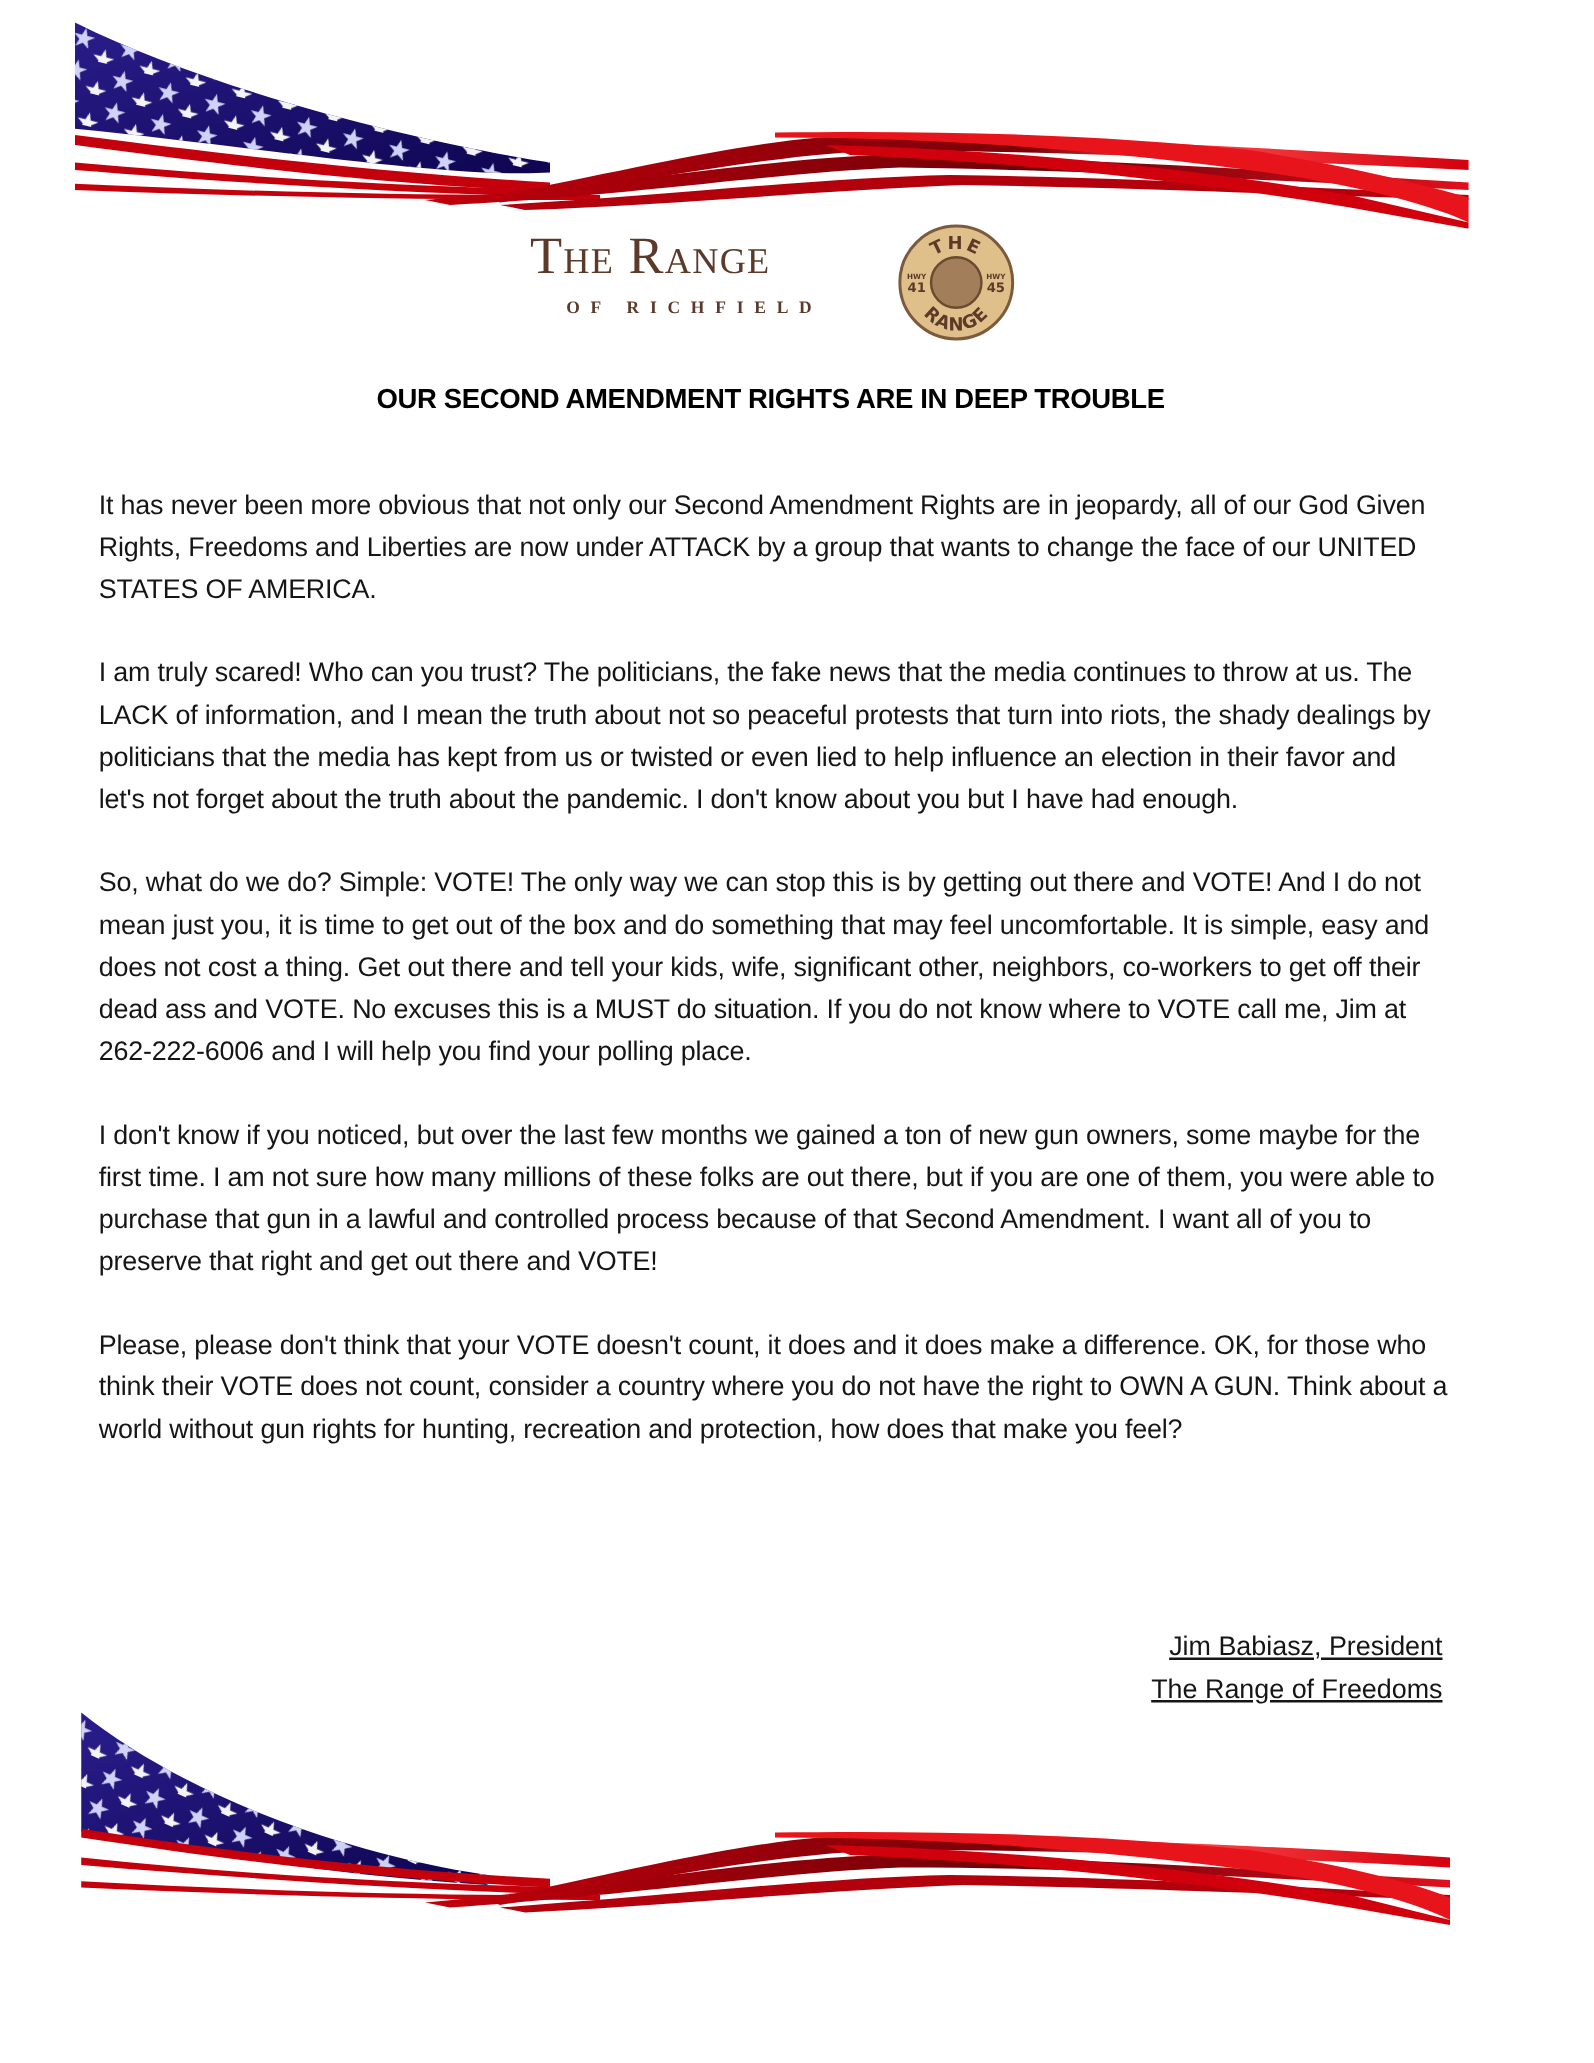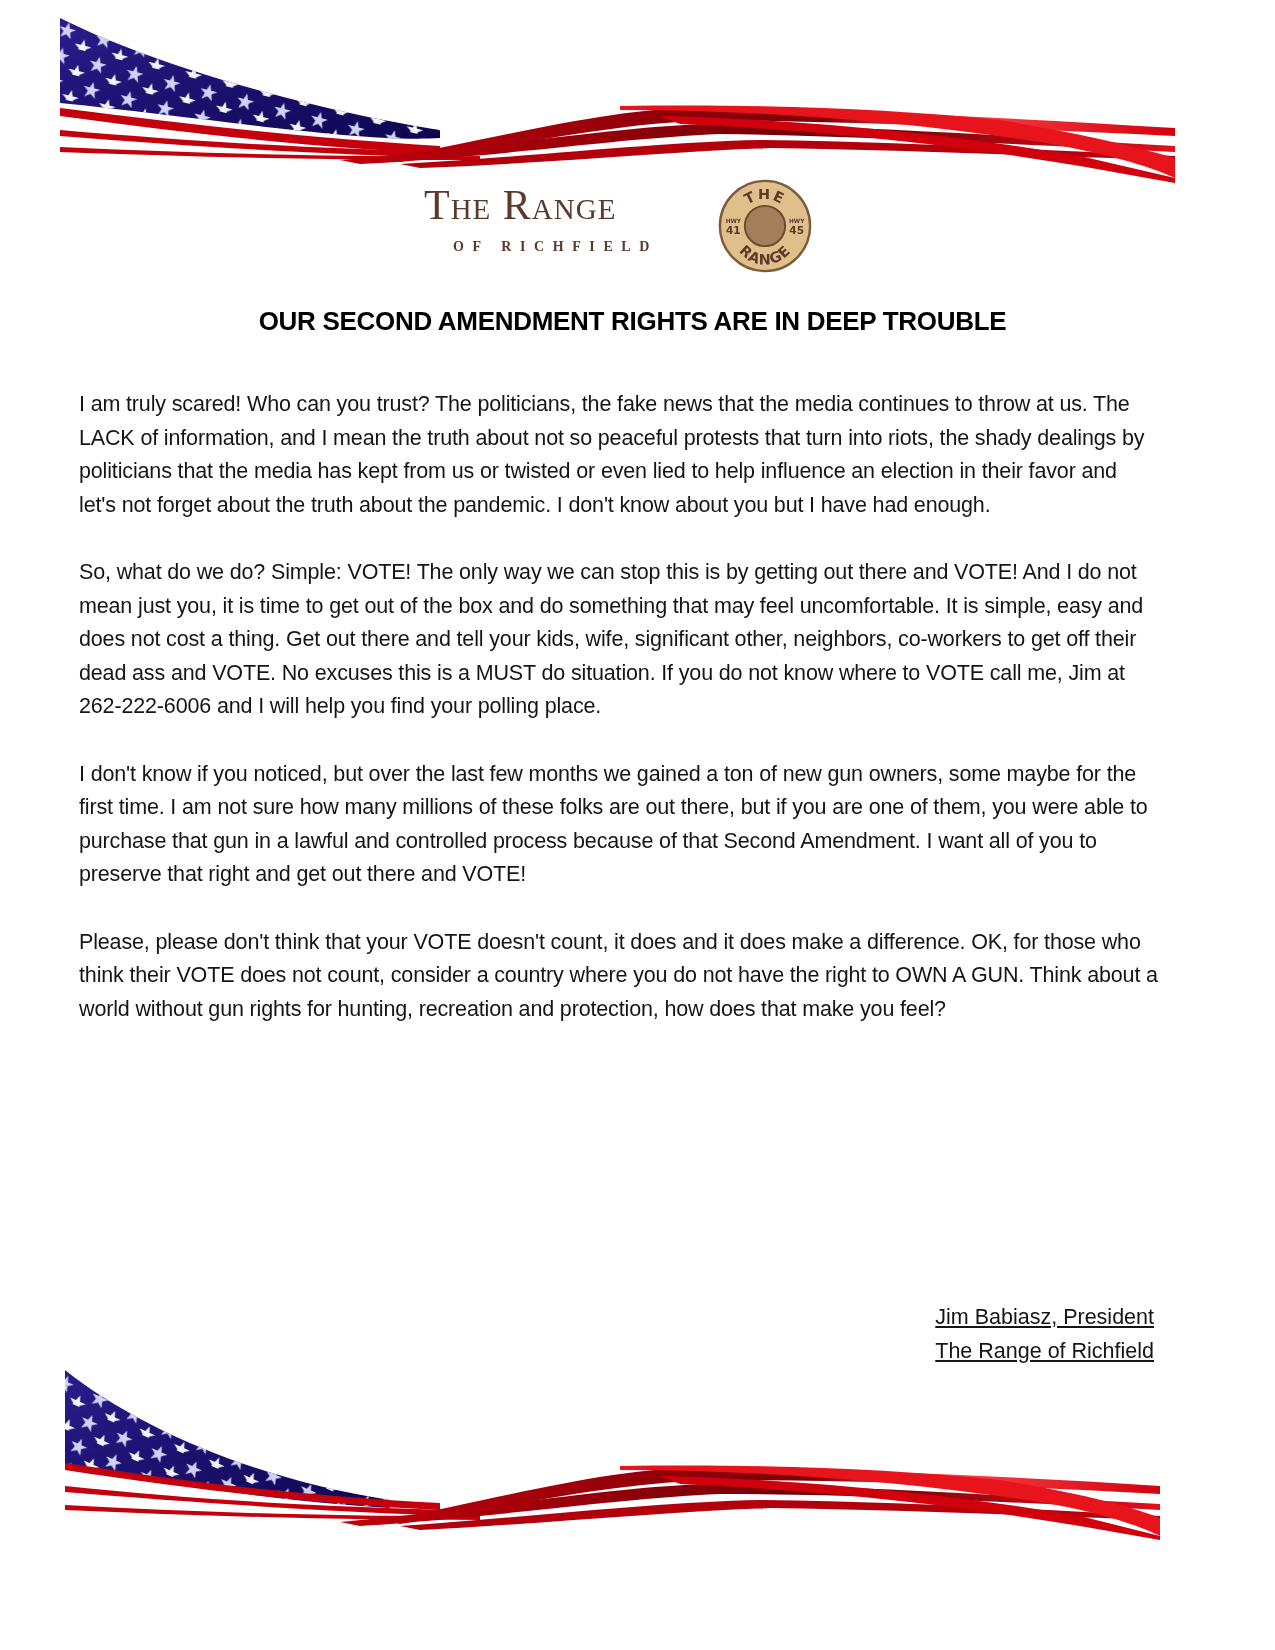--- a/index.html
+++ b/index.html
@@ -65,25 +65,24 @@
     .logo-coin svg { width: 100%; height: 100%; display: block; }
 
     .headline {
       position: absolute;
       left: 0;
       width: 1233px;
       top: 306px;
       text-align: center;
       font-family: "Liberation Sans", "DejaVu Sans", sans-serif;
       font-weight: bold;
-      font-size: 26px;
+      font-size: 22px;
       letter-spacing: -0.3px;
       color: #000000;
       line-height: 1.2;
-      padding-left: 16px;
     }
 
     .body-text {
       position: absolute;
       left: 79px;
       width: 1080px;
       top: 388px;
       font-family: "Liberation Sans", "DejaVu Sans", sans-serif;
       font-size: 21.5px;
       line-height: 33.6px;
@@ -170,29 +169,30 @@
       <text x="17" y="58" text-anchor="middle" font-family="DejaVu Sans, sans-serif" font-weight="bold" font-size="11" fill="#5b3a29">41</text>
       <text x="83" y="47" text-anchor="middle" font-family="DejaVu Sans, sans-serif" font-weight="bold" font-size="6" fill="#5b3a29">HWY</text>
       <text x="83" y="58" text-anchor="middle" font-family="DejaVu Sans, sans-serif" font-weight="bold" font-size="11" fill="#5b3a29">45</text>
     </svg>
   </div>
 </div>
 
 <div class="headline">OUR SECOND AMENDMENT RIGHTS ARE IN DEEP TROUBLE</div>
 
 <div class="body-text">
+  <p>It has never been more obvious that not only our Second Amendment Rights are in jeopardy, all of our God Given Rights, Freedoms and Liberties are now under ATTACK by a group that wants to change the face of our UNITED STATES OF AMERICA.</p>
   <p>I am truly scared! Who can you trust? The politicians, the fake news that the media continues to throw at us. The LACK of information, and I mean the truth about not so peaceful protests that turn into riots, the shady dealings by politicians that the media has kept from us or twisted or even lied to help influence an election in their favor and let's not forget about the truth about the pandemic. I don't know about you but I have had enough.</p>
   <p>So, what do we do? Simple: VOTE! The only way we can stop this is by getting out there and VOTE! And I do not mean just you, it is time to get out of the box and do something that may feel uncomfortable. It is simple, easy and does not cost a thing. Get out there and tell your kids, wife, significant other, neighbors, co-workers to get off their dead ass and VOTE. No excuses this is a MUST do situation. If you do not know where to VOTE call me, Jim at 262-222-6006 and I will help you find your polling place.</p>
   <p>I don't know if you noticed, but over the last few months we gained a ton of new gun owners, some maybe for the first time. I am not sure how many millions of these folks are out there, but if you are one of them, you were able to purchase that gun in a lawful and controlled process because of that Second Amendment. I want all of you to preserve that right and get out there and VOTE!</p>
   <p>Please, please don't think that your VOTE doesn't count, it does and it does make a difference. OK, for those who think their VOTE does not count, consider a country where you do not have the right to OWN A GUN. Think about a world without gun rights for hunting, recreation and protection, how does that make you feel?</p>
 </div>
 
 <div class="signature">
   <div>Jim Babiasz, President</div>
-  <div>The Range of Richfield</div>
+  <div>The Range of Freedoms</div>
 </div>
 
 <div class="banner banner-bottom">
   <svg viewBox="0 0 1115 170" preserveAspectRatio="none">
     <defs>
       <linearGradient id="redGradA2" x1="0" y1="0" x2="1" y2="0">
         <stop offset="0" stop-color="#b8000d"></stop>
         <stop offset="0.55" stop-color="#7a0008"></stop>
         <stop offset="0.7" stop-color="#ff4a4a"></stop>
         <stop offset="1" stop-color="#d4000e"></stop>

